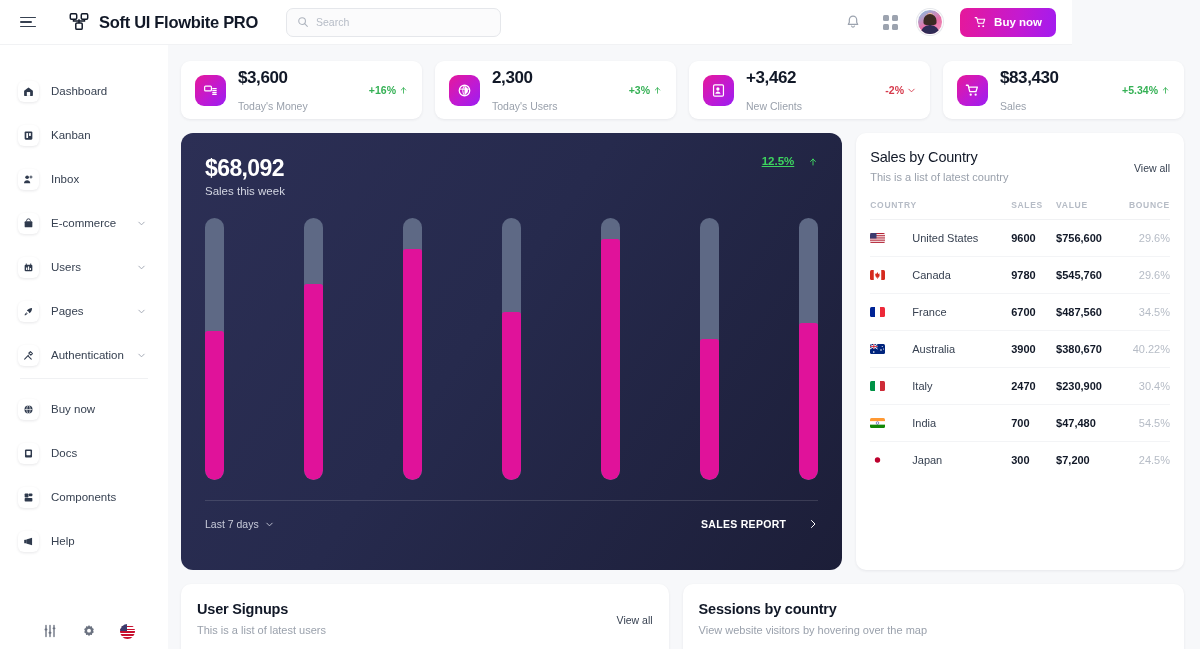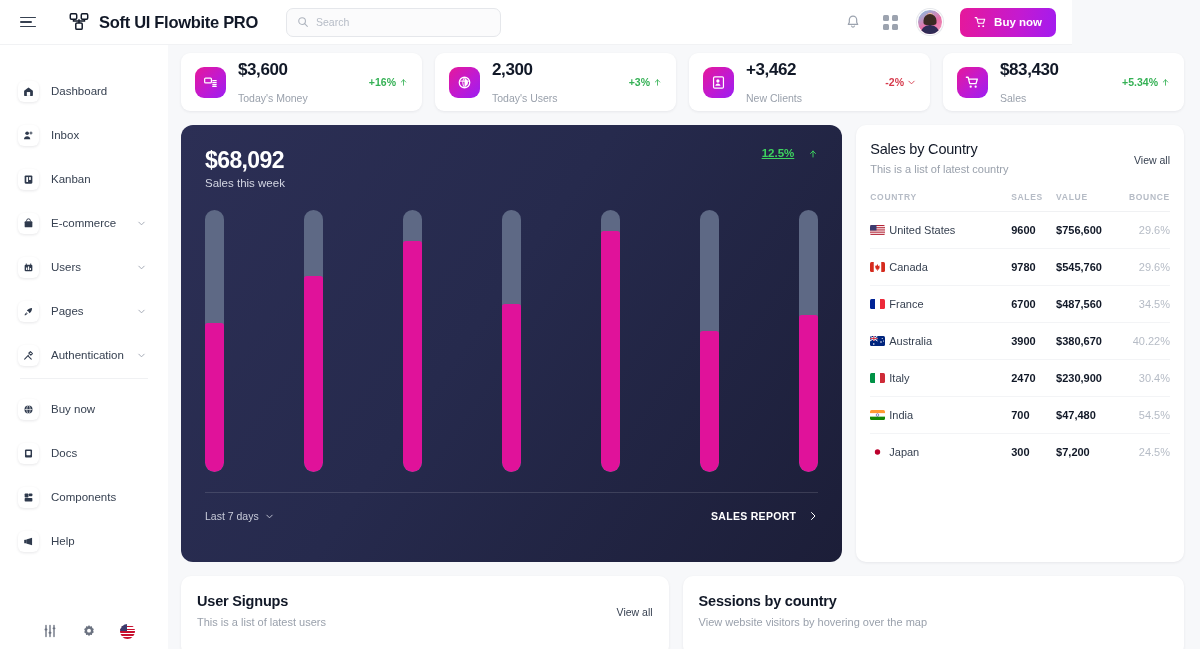--- a/index.html
+++ b/index.html
@@ -113,21 +113,21 @@
     position: relative; cursor: pointer;
     background: repeating-linear-gradient(#ffffff 0 1.5px, #c8102e 1.5px 3px);
   }
   .flag-circle::before {
     content: ''; position: absolute; left: 0; top: 0;
     width: 7px; height: 7px; background: #3c3b6e;
   }
 
   
   .main {
-    position: absolute; top: 37px; left: 168px;
+    position: absolute; top: 45px; left: 168px;
     width: 1032px; height: 604px;
     padding: 16px 16px 0 13px;
   }
 
   
   .stats-row { display: flex; gap: 13px; }
   .stat-card {
     flex: 1; height: 58px; background: #fff; border-radius: 9px;
     box-shadow: 0 1px 3px rgba(20,20,43,0.07);
     display: flex; align-items: center; padding: 0 14px;
@@ -173,41 +173,41 @@
   }
   .chart-divider { position: absolute; left: 24px; right: 24px; top: 367px;
     height: 1px; background: rgba(255,255,255,0.13); }
   .chart-foot {
     position: absolute; left: 24px; right: 24px; top: 385px;
     display: flex; align-items: center;
   }
   .foot-drop { font-size: 10.5px; color: #c8cbd9; display: flex; align-items: center;
     gap: 6px; cursor: pointer; }
   .foot-link { margin-left: auto; font-size: 10.5px; font-weight: bold; color: #fff;
-    letter-spacing: 0.3px; display: flex; align-items: center; gap: 12px; cursor: pointer; }
+    letter-spacing: 0.3px; display: flex; align-items: center; gap: 22px; cursor: pointer; }
 
   
   .country-card {
     width: 332px; height: 437px; background: #fff; border-radius: 10px;
     box-shadow: 0 1px 3px rgba(20,20,43,0.07);
     padding: 16px 14px 0 14px; position: relative;
   }
   .cc-title { font-size: 14.5px; font-weight: normal; letter-spacing: -0.2px; }
   .cc-sub { font-size: 11px; color: #9aa1ac; margin-top: 6px; }
   .cc-viewall { position: absolute; right: 14px; top: 29px; font-size: 10.5px;
     color: #374151; cursor: pointer; }
 
   .ctable { width: 100%; border-collapse: collapse; margin-top: 17px; }
   .ctable th {
     font-size: 8.5px; font-weight: bold; color: #b6bcc6; letter-spacing: 0.7px;
     text-align: left; padding: 0 0 9px 0; border-bottom: 1px solid #f0f1f3;
   }
   .ctable td { padding: 12px 0; border-bottom: 1px solid #f3f4f6; font-size: 11px; }
   .ctable tr:last-child td { border-bottom: none; }
-  .c-country { display: flex; align-items: center; gap: 4px; color: #374151; }
+  .c-country { display: flex; align-items: center; gap: 27px; color: #374151; }
   .c-sales { font-weight: bold; color: #111827; font-size: 10.5px; }
   .c-value { font-weight: bold; color: #111827; font-size: 10.5px; }
   .c-bounce { color: #b6bcc6; font-size: 10.5px; }
   .flag { width: 15px; height: 10px; flex: none; border-radius: 1.5px; overflow: hidden;
     display: block; }
 
   .cc-scroll {
     position: absolute; left: 14px; right: 14px; top: 494px;
     display: flex; align-items: center; gap: 4px;
   }
@@ -293,37 +293,37 @@
           <path d="M2 8.5 10 2.5l8 6V17a1 1 0 0 1-1 1H3a1 1 0 0 1-1-1z" fill="#2f3a4d"></path>
           <rect x="7" y="11" width="6" height="7" fill="#fff"></rect>
         </svg>
     </span>
     <span class="nav-label">Dashboard</span>
   </div>
 
   <div class="nav-item">
     <span class="nav-ico">
       <svg width="11" height="11" viewBox="0 0 20 20">
+          <rect x="3" y="2.5" width="14" height="15" rx="2" fill="#2f3a4d"></rect>
+          <rect x="6" y="5.5" width="3.2" height="9" rx="1" fill="#fff"></rect>
+          <rect x="11" y="5.5" width="3.2" height="5.5" rx="1" fill="#fff"></rect>
+        </svg>
+    </span>
+    <span class="nav-label">Kanban</span>
+  </div>
+
+  <div class="nav-item">
+    <span class="nav-ico">
+      <svg width="11" height="11" viewBox="0 0 20 20">
           <circle cx="7.5" cy="6" r="3.3" fill="#2f3a4d"></circle>
           <path d="M1.8 17c0-3.4 2.6-5.6 5.7-5.6s5.7 2.2 5.7 5.6z" fill="#2f3a4d"></path>
           <path d="M14.5 3.5v4M12.5 5.5h4" stroke="#2f3a4d" stroke-width="1.7" stroke-linecap="round"></path>
         </svg>
     </span>
     <span class="nav-label">Inbox</span>
-  </div>
-
-  <div class="nav-item">
-    <span class="nav-ico">
-      <svg width="11" height="11" viewBox="0 0 20 20">
-          <rect x="3" y="2.5" width="14" height="15" rx="2" fill="#2f3a4d"></rect>
-          <rect x="6" y="5.5" width="3.2" height="9" rx="1" fill="#fff"></rect>
-          <rect x="11" y="5.5" width="3.2" height="5.5" rx="1" fill="#fff"></rect>
-        </svg>
-    </span>
-    <span class="nav-label">Kanban</span>
   </div>
 
   <div class="nav-item">
     <span class="nav-ico">
       <svg width="11" height="11" viewBox="0 0 20 20">
           <path d="M6.5 6V5a3.5 3.5 0 0 1 7 0v1" fill="none" stroke="#2f3a4d" stroke-width="1.7"></path>
           <rect x="3" y="6" width="14" height="11" rx="1.6" fill="#2f3a4d"></rect>
         </svg>
     </span>
     <span class="nav-label">E-commerce</span>

